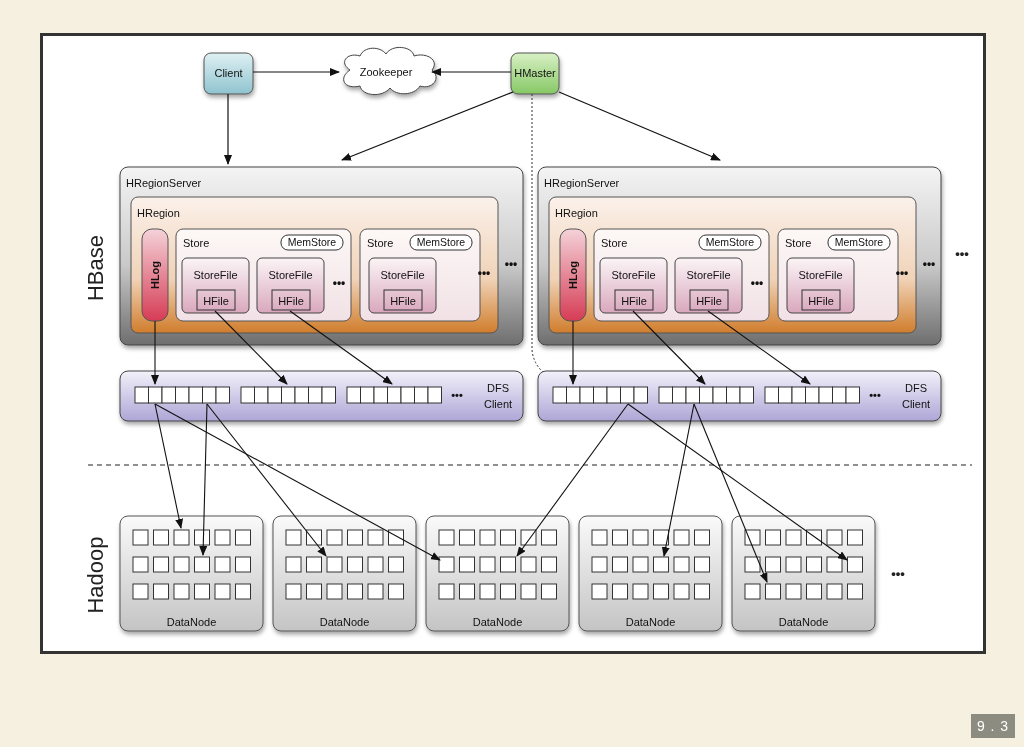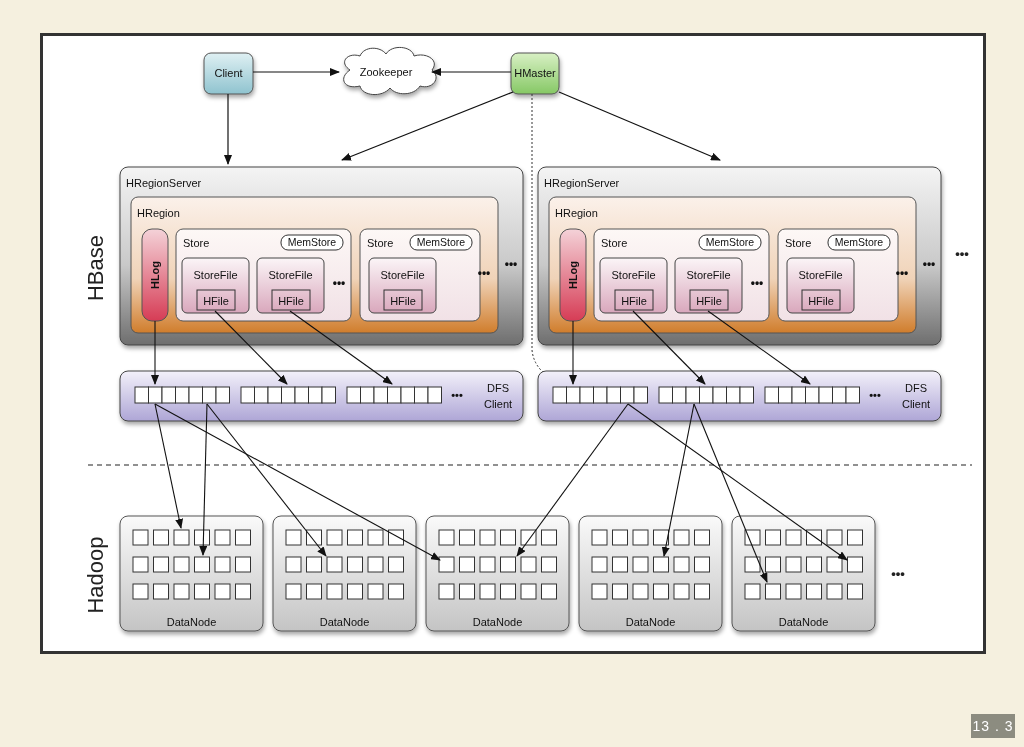--- a/index.html
+++ b/index.html
@@ -372,13 +372,13 @@
     <line x1="628" y1="404" x2="517" y2="556" marker-end="url(#arr)"></line>
     <line x1="628" y1="404" x2="847" y2="560" marker-end="url(#arr)"></line>
     <line x1="694" y1="404" x2="664" y2="556" marker-end="url(#arr)"></line>
     <line x1="694" y1="404" x2="767" y2="582" marker-end="url(#arr)"></line>
   </g>
 
   <text x="962" y="258" text-anchor="middle" font-size="13" font-weight="bold" fill="#222">•••</text>
   <text x="898" y="578" text-anchor="middle" font-size="13" font-weight="bold" fill="#222">•••</text>
 </svg>
 
-<div class="slide-num">13 . 3</div>
+<div class="slide-num">9 . 3</div>
 
 </body></html>

